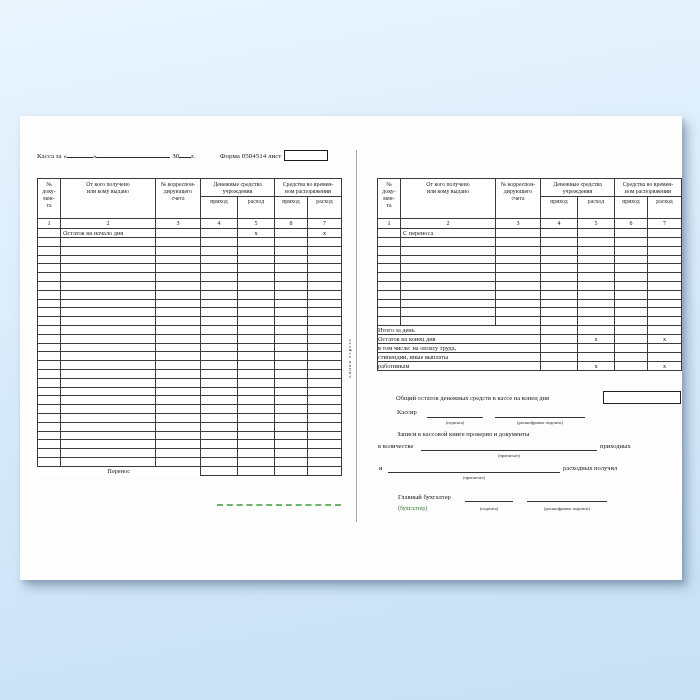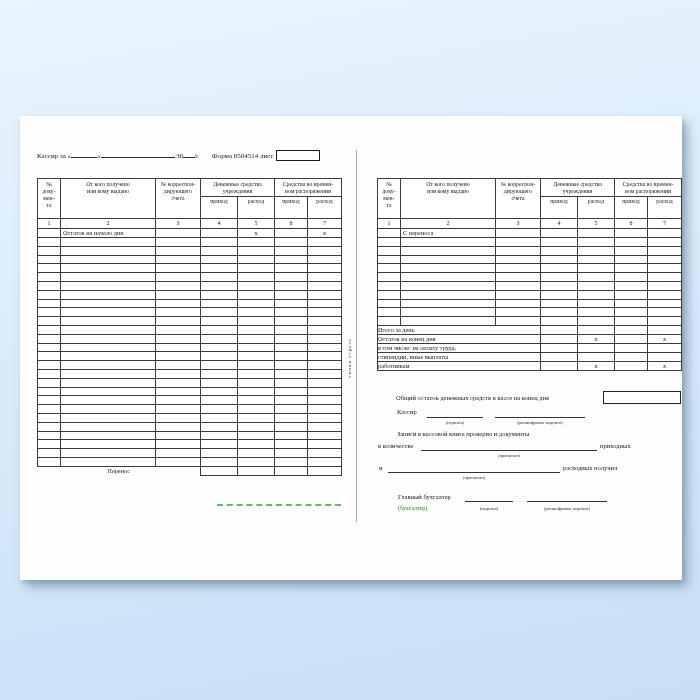--- a/index.html
+++ b/index.html
@@ -26,21 +26,21 @@
   .cut-text {
     position:absolute; left:327px; top:186px; height:76px;
     writing-mode:vertical-rl; transform:rotate(180deg);
     font-size:5px; letter-spacing:1px; color:#333;
   }
 
   
   .kassa-line { position:absolute; left:17px; top:34px; width:316px; font-size:7px; white-space:nowrap; }
   .blank { display:inline-block; border-bottom:1px solid #2a2a2a; height:7px; vertical-align:baseline; }
   .b28{width:26px;} .b78{width:74px;} .b12{width:12px;}
-  .form-label { margin-left:13px; }
+  .form-label { margin-left:25px; }
   .form-box { display:inline-block; width:44px; height:11px; border:1.4px solid #1a1a1a; background:#fff; vertical-align:-3px; margin-left:3px; }
 
   
   table.form { position:absolute; top:62px; border-collapse:collapse; table-layout:fixed; width:304px; background:#fff; }
   .left-page table.form { left:17px; }
   .right-page table.form { left:20px; }
   .form th, .form td {
     border:1px solid #3b3b3b; font-weight:normal; padding:0;
     font-size:5.8px; line-height:7px; text-align:center; vertical-align:middle; overflow:hidden;
   }
@@ -87,21 +87,21 @@
   #cap-dec2  { left:210px; top:390px; }
 </style>
 </head>
 <body>
 
 <div class="paper">
 
   <div class="left-page">
 
     <div class="kassa-line">
-      <span>Кассир за «</span><span class="blank b28"></span><span>»</span><span class="blank b78"></span> <span>30</span><span class="blank b12"></span><span>г.</span><span class="form-label">Форма 0504514 лист</span><span class="form-box"></span>
+      <span>Касса за «</span><span class="blank b28"></span><span>»</span><span class="blank b78"></span> <span>30</span><span class="blank b12"></span><span>г.</span><span class="form-label">Форма 0504514 лист</span><span class="form-box"></span>
     </div>
 
     <table class="form">
       <colgroup>
           <col style="width:23px">
           <col style="width:95px">
           <col style="width:45px">
           <col style="width:37px">
           <col style="width:37px">
           <col style="width:33px">

